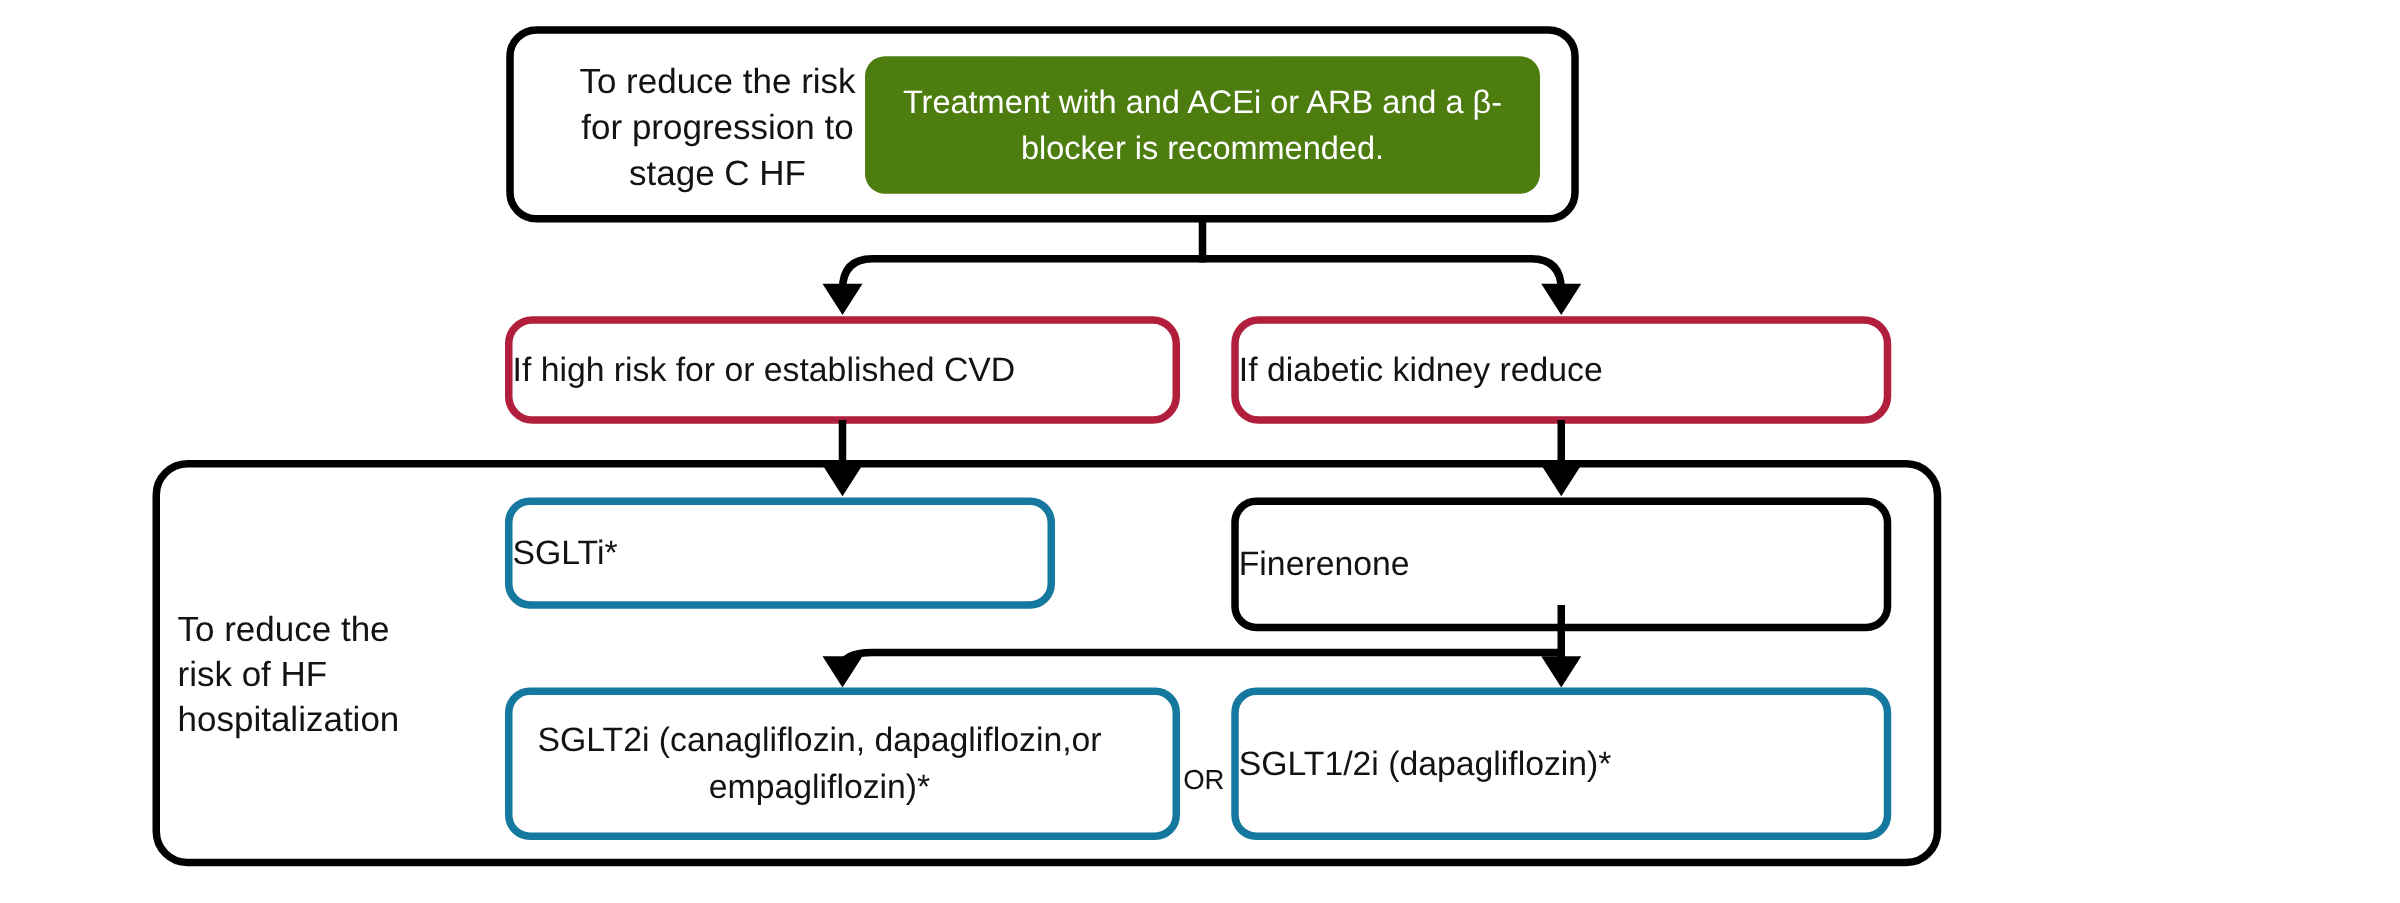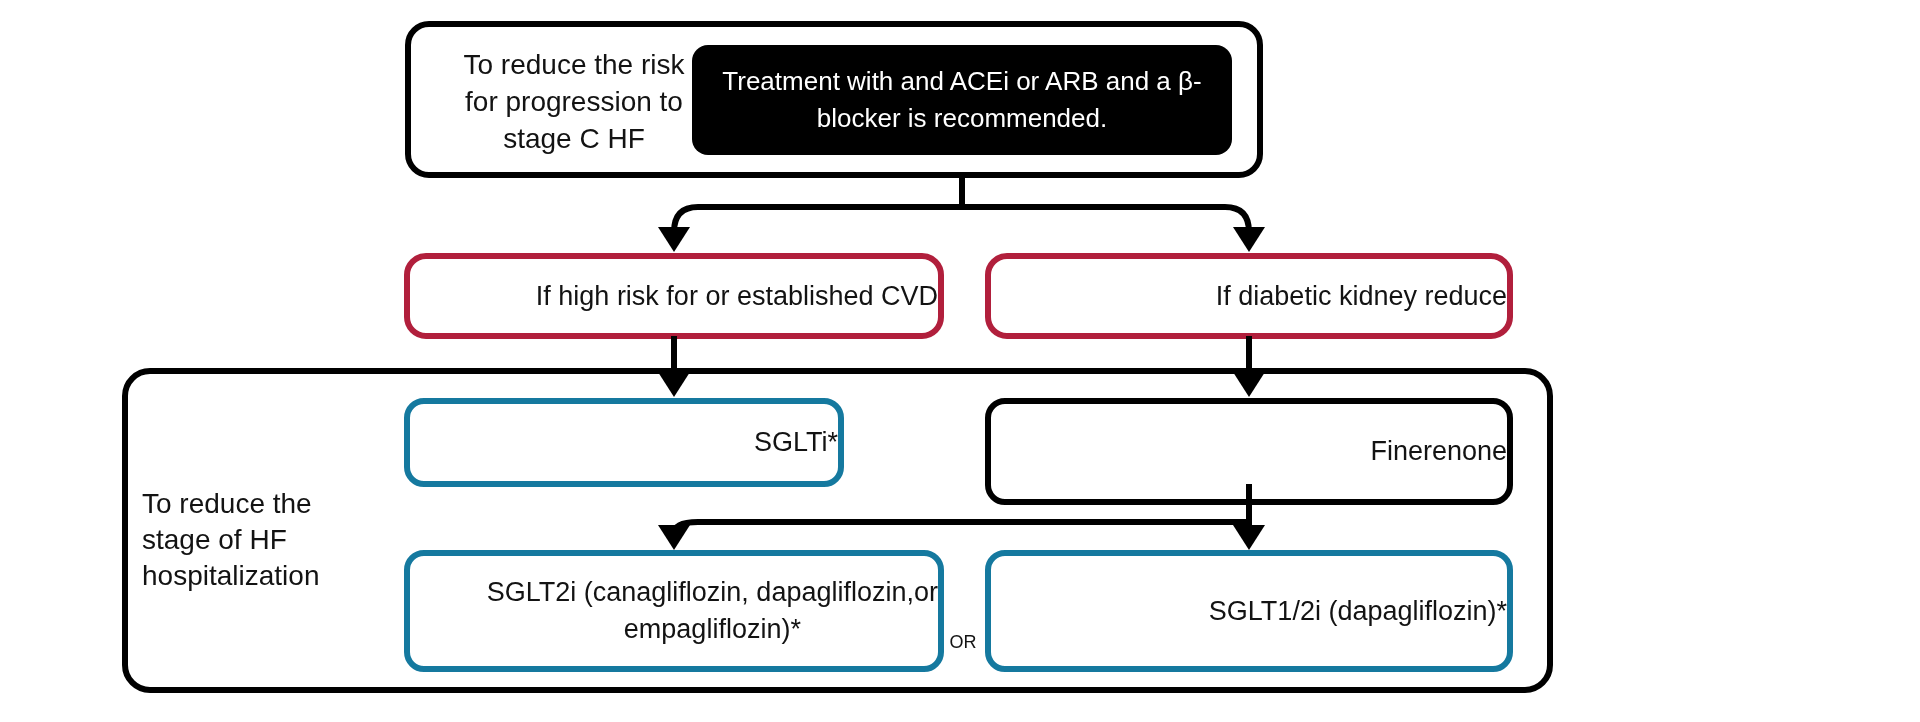--- a/index.html
+++ b/index.html
@@ -20,21 +20,21 @@
     height: 722px;
     background: #ffffff;
   }
   .box {
     position: absolute;
     box-sizing: border-box;
     background: #ffffff;
     border: 6px solid #000000;
     display: flex;
     align-items: center;
-    justify-content: flex-end;
+    justify-content: flex-start;
     text-align: center;
   }
   .box span {
     display: block;
     white-space: pre-line;
   }
   .top-box        { left: 405px; top: 21px;  width: 858px;  height: 157px; border-radius: 24px; }
   .green-box      { position: absolute; left: 692px; top: 45px; width: 540px; height: 110px;
                     border-radius: 16px; background: #8ca845; color: #ffffff;
                     display: flex; align-items: center; justify-content: center; text-align: center;
@@ -44,56 +44,56 @@
   .red-left       { left: 404px; top: 253px; width: 540px; height: 86px; border-radius: 22px; font-size: 27px; }
   .red-right      { left: 985px; top: 253px; width: 528px; height: 86px; border-radius: 22px; font-size: 27px; }
   .container-box  { left: 122px; top: 368px; width: 1431px; height: 325px; border-radius: 28px; }
   .container-label{ position: absolute; left: 142px; top: 486px; width: 250px;
                     font-size: 28px; line-height: 36px; white-space: pre-line; text-align: left; }
   .sglti-box      { left: 404px; top: 398px; width: 440px; height: 89px; border-radius: 20px; font-size: 27px; }
   .finerenone-box { left: 985px; top: 398px; width: 528px; height: 107px; border-radius: 20px; font-size: 27px; }
   .sglt2i-box     { left: 404px; top: 550px; width: 540px; height: 122px; border-radius: 20px;
                     font-size: 27px; line-height: 37px; }
   .sglt12i-box    { left: 985px; top: 550px; width: 528px; height: 122px; border-radius: 20px; font-size: 27px; }
-  .or-label       { position: absolute; left: 943px; top: 629px; width: 40px;
-                    font-size: 18px; line-height: 27px; text-align: center; }
+  .or-label       { position: absolute; left: 943px; top: 610px; width: 40px;
+                    font-size: 22px; line-height: 27px; text-align: center; }
   .connectors {
     position: absolute;
     left: 0; top: 0;
     width: 1920px;
     height: 722px;
     pointer-events: none;
   }
   .connectors path    { fill: none; stroke-width: 6px; }
   .connectors polygon { stroke: none; }
 </style>
 </head>
 <body>
 
 <div class="canvas">
 
   <div class="box top-box"></div>
   <div class="top-label" style="color: rgb(19, 19, 19);">To reduce the risk
 for progression to
 stage C HF</div>
-  <div class="green-box" style="background-color: #000000; color: rgb(255, 255, 255);">
+  <div class="green-box" style="background-color: #4d7c0f; color: rgb(255, 255, 255);">
     <span>Treatment with and ACEi or ARB and a
 β-blocker is recommended.</span>
   </div>
 
   <div class="box red-left" style="border-color: rgb(177, 31, 60);">
     <span>If high risk for or established CVD</span>
   </div>
   <div class="box red-right" style="border-color: rgb(177, 31, 60);">
     <span>If diabetic kidney reduce</span>
   </div>
 
   <div class="box container-box" style="border-color: rgb(0, 0, 0);"></div>
   <div class="container-label" style="color: rgb(19, 19, 19);">To reduce the
-stage of HF
+risk of HF
 hospitalization</div>
 
   <div class="box sglti-box" style="border-color: rgb(21, 121, 159);">
     <span>SGLTi*</span>
   </div>
   <div class="box finerenone-box" style="border-color: rgb(0, 0, 0);">
     <span>Finerenone</span>
   </div>
 
   <div class="box sglt2i-box" style="border-color: rgb(21, 121, 159); padding-left: 20px;">

